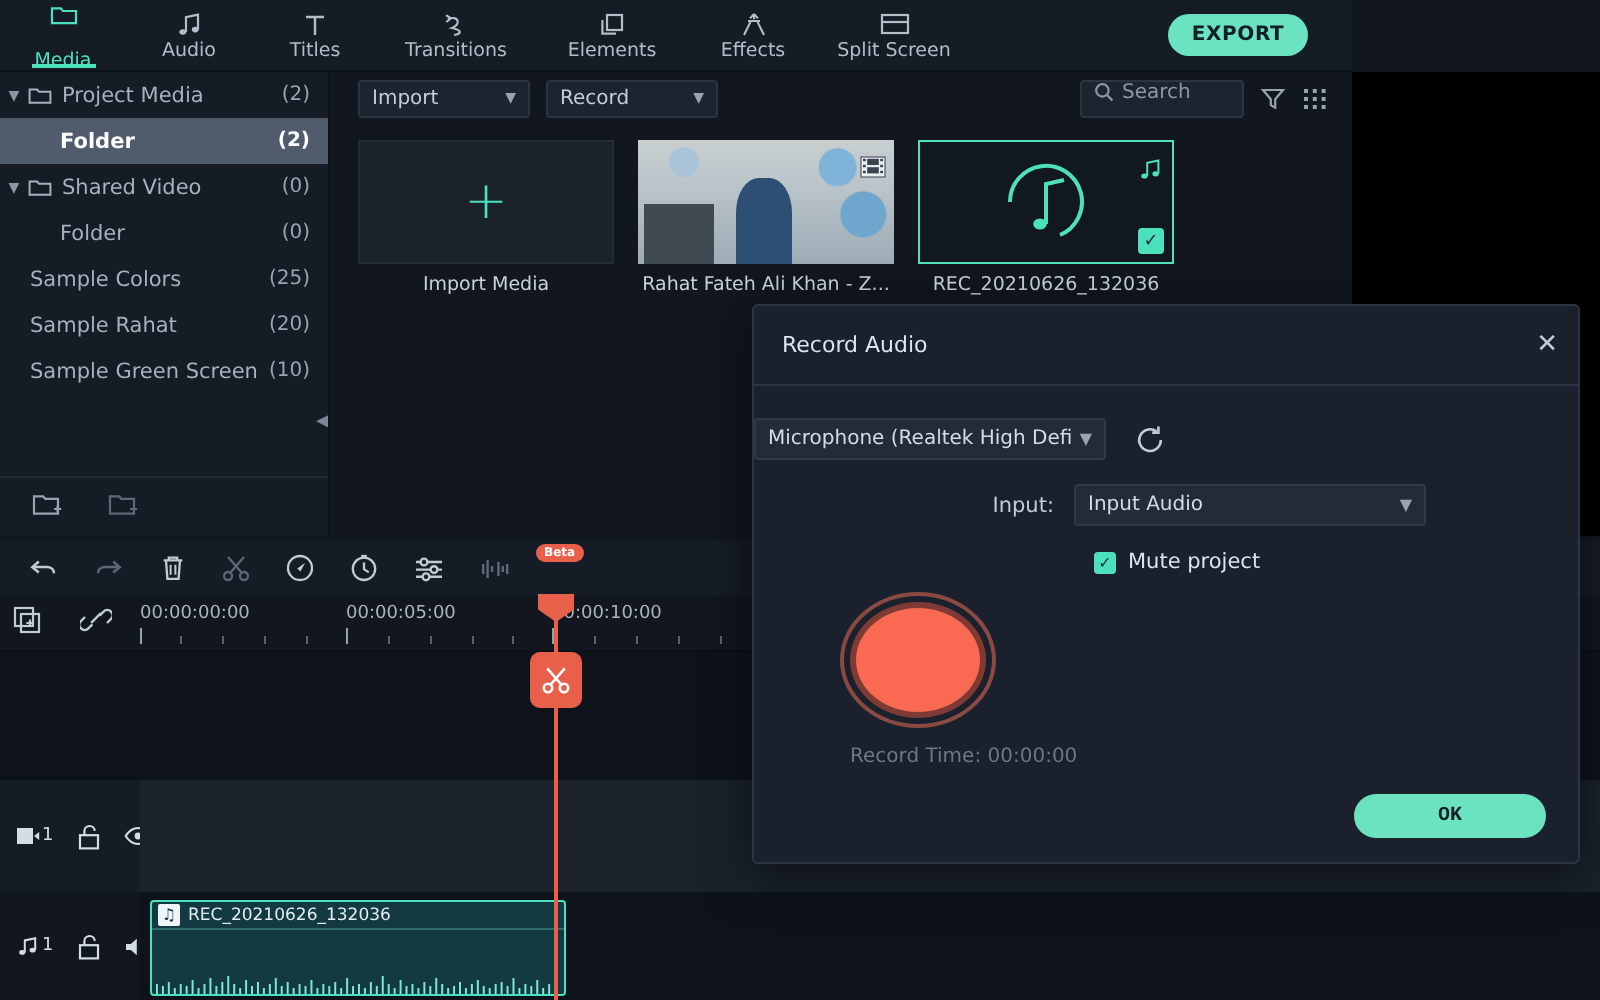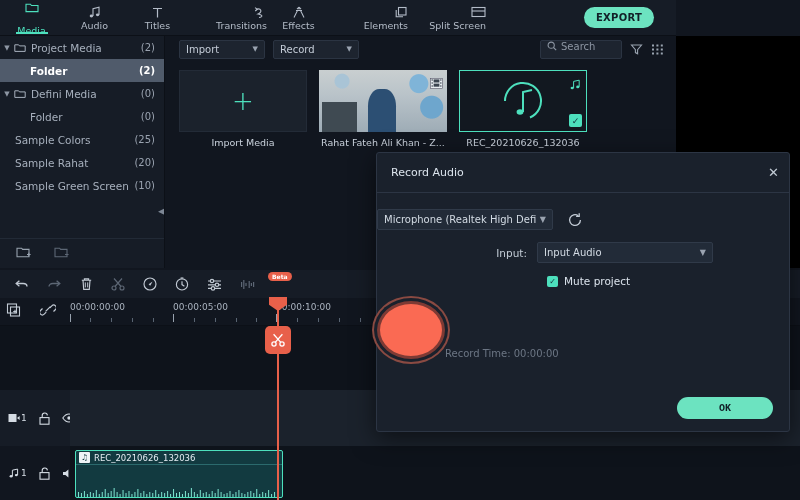--- a/index.html
+++ b/index.html
@@ -14,21 +14,21 @@
   
   .topbar {
     position: absolute; left: 0; top: 0; width: 676px; height: 36px;
     background: #161c26; display: flex; align-items: center;
   }
   .tab {
     width: 63px; height: 36px; display: flex; flex-direction: column;
     align-items: center; justify-content: center; gap: 1px;
     color: #b4bcc8; font-size: 9.5px; position: relative; cursor: pointer;
   }
-  .tab.wide { width: 78px; align-items: flex-end; }
+  .tab.wide { width: 78px; }
   .tab .tico { height: 14px; display: flex; align-items: center; justify-content: center; }
   .tab.active { color: #4de0bd; gap: 11px; }
   .tab.active::after {
     content: ""; position: absolute; bottom: 2px; left: 50%; transform: translateX(-50%);
     width: 32px; height: 2px; background: #4de0bd;
   }
   .export-btn {
     position: absolute; right: 22px; top: 7px;
     width: 70px; height: 21px; border-radius: 11px;
     background: #6ce3c0; color: #122028; font-size: 10px; font-weight: bold;
@@ -204,21 +204,21 @@
   .fsel .fval { flex: 1; white-space: nowrap; overflow: hidden; }
   .fsel .fcar { font-size: 8px; color: #9aa3b0; padding-left: 3px; }
   .refresh { margin-left: 14px; color: #c3ccd6; cursor: pointer; display: flex; }
   .chkrow { display: flex; align-items: center; gap: 6px; padding-left: 170px; margin-top: 4px; }
   .chk {
     width: 11px; height: 11px; background: #4de0bd; border-radius: 2px;
     display: flex; align-items: center; justify-content: center;
     color: #11303a; font-size: 8px; font-weight: bold; cursor: pointer;
   }
   .chklabel { color: #dbe3ec; font-size: 10.5px; }
-  .rec-wrap { display: flex; flex-direction: row; align-items: flex-end; margin-top: 14px; }
+  .rec-wrap { display: flex; flex-direction: column; align-items: flex-start; margin-top: 14px; margin-left: 48px; }
   .rec-btn {
     width: 68px; height: 58px; border-radius: 50%; background: #fa6a53;
     border: 3px solid #7e3a34; box-shadow: 0 0 0 3px #1a212c, 0 0 0 5px #8a4a42;
     cursor: pointer;
   }
   .rec-time { color: #6c7684; font-size: 10px; margin-top: 14px; }
   .ok-btn {
     position: absolute; right: 16px; bottom: 12px; width: 96px; height: 22px;
     border-radius: 11px; background: #6ce3c0; color: #122028; font-size: 10px;
     font-weight: bold; display: flex; align-items: center; justify-content: center; cursor: pointer; font-family: Liberation Mono, monospace;
@@ -258,36 +258,36 @@
     </div>
     <div class="tab wide">
       <span class="tico">
         <svg width="14" height="13" viewBox="0 0 14 13">
             <path d="M3 3.5c5-2 7 2.5 2 4.5 5 1 5 3 1 3.5" fill="none" stroke="#b4bcc8" stroke-width="1.1"></path>
             <path d="M2 1.6l2.4 1.6L2.2 5" fill="none" stroke="#b4bcc8" stroke-width="1.1"></path>
           </svg>
       </span>
       <span>Transitions</span>
     </div>
-    <div class="tab">
-      <span class="tico">
-        <svg width="14" height="13" viewBox="0 0 14 13">
-            <path d="M7 1v2.6M7 1l-2 2.2M7 1l2 2.2M5.6 4.2L2 11.5M8.4 4.2L12 11.5M4 4.5l6 0" fill="none" stroke="#b4bcc8" stroke-width="1.05"></path>
-          </svg>
-      </span>
-      <span>Effects</span>
-    </div>
     <div class="tab wide">
       <span class="tico">
         <svg width="14" height="13" viewBox="0 0 14 13">
             <rect x="4.5" y="1.5" width="7.5" height="7.5" fill="none" stroke="#b4bcc8" stroke-width="1.1"></rect>
             <path d="M9 10.8H2.2V4" fill="none" stroke="#b4bcc8" stroke-width="1.1"></path>
           </svg>
       </span>
       <span>Elements</span>
+    </div>
+    <div class="tab">
+      <span class="tico">
+        <svg width="14" height="13" viewBox="0 0 14 13">
+            <path d="M7 1v2.6M7 1l-2 2.2M7 1l2 2.2M5.6 4.2L2 11.5M8.4 4.2L12 11.5M4 4.5l6 0" fill="none" stroke="#b4bcc8" stroke-width="1.05"></path>
+          </svg>
+      </span>
+      <span>Effects</span>
     </div>
     <div class="tab wide">
       <span class="tico">
         <svg width="15" height="12" viewBox="0 0 15 12">
             <rect x="1" y="1.5" width="13" height="9" fill="none" stroke="#b4bcc8" stroke-width="1.1"></rect>
             <path d="M1 5h13" stroke="#b4bcc8" stroke-width="1.1"></path>
           </svg>
       </span>
       <span>Split Screen</span>
     </div>
@@ -312,21 +312,21 @@
       <span class="slabel">Folder</span>
       <span class="scount">(2)</span>
     </div>
     <div class="side-item indent-0">
       <span class="caret">▼</span>
       <span class="fico">
         <svg width="12" height="10" viewBox="0 0 12 10">
             <path d="M.8 1.8h3.8l.9 1.1H11.2V8.4H.8z" fill="none" stroke="#a7b0bd" stroke-width="1"></path>
           </svg>
       </span>
-      <span class="slabel">Defini Media</span>
+      <span class="slabel">Shared Video</span>
       <span class="scount">(0)</span>
     </div>
     <div class="side-item indent-1">
       <span class="caret"></span>
       <span class="slabel">Folder</span>
       <span class="scount">(0)</span>
     </div>
     <div class="side-item indent-0">
       <span class="caret"></span>
       <span class="slabel">Sample Colors</span>

